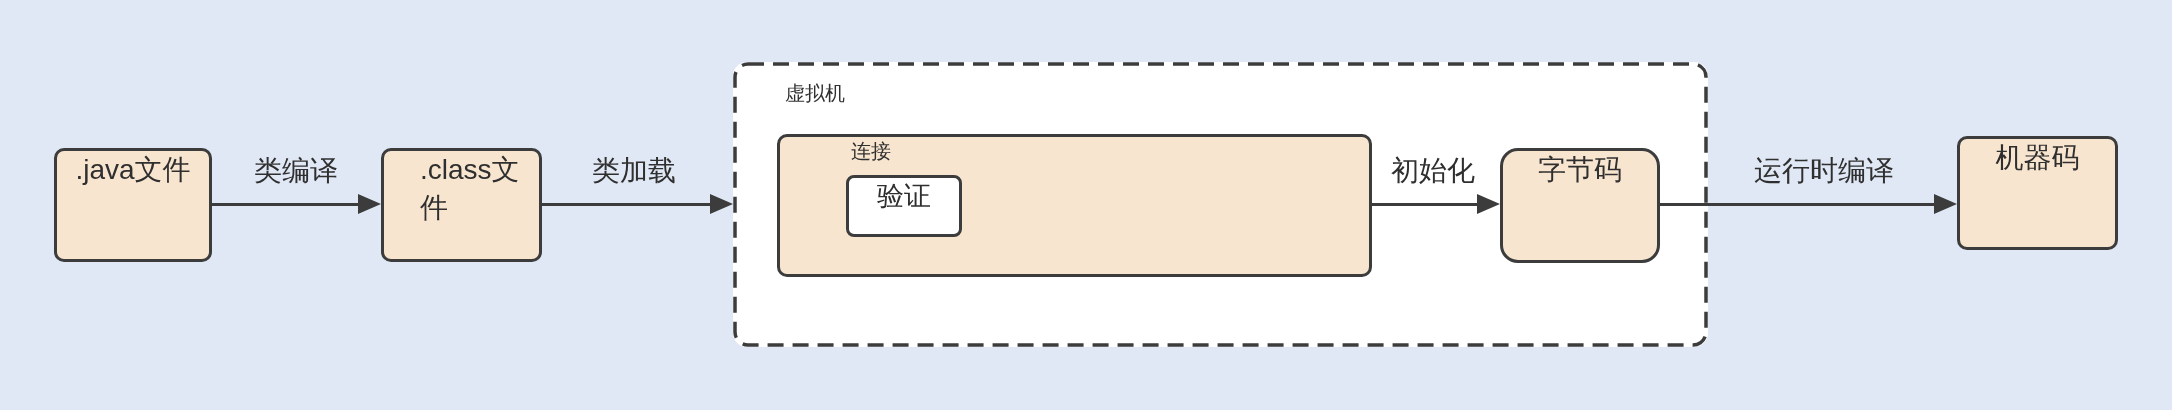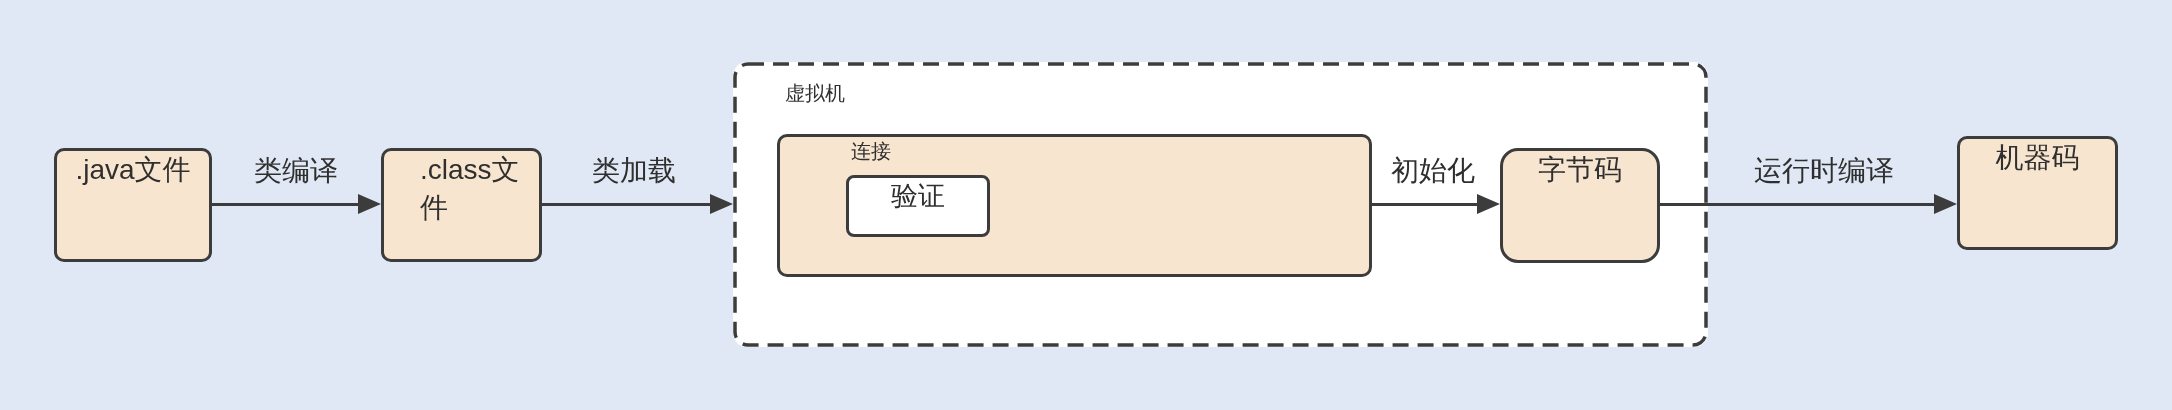--- a/index.html
+++ b/index.html
@@ -108,21 +108,21 @@
   <div class="vm">
     <svg class="vm-border-svg" width="975" height="285" viewBox="0 0 975 285">
       <rect x="2" y="2" width="971" height="281" rx="13"></rect>
     </svg>
   </div>
   <div class="vm-title">虚拟机</div>
 
   <div class="linking"></div>
   <div class="linking-title">连接</div>
 
-  <div class="node inner-node" style="left:846px; top:175px; width:144px; height:62px;">
+  <div class="node inner-node" style="left:846px; top:175px; width:116px; height:62px;">
     <span>验证</span>
   </div>
 
   <div class="node" style="left:54px; top:148px; width:158px; height:114px;">
     <span>.java文件</span>
   </div>
 
   <div class="node" style="left:381px; top:148px; width:161px; height:114px;padding-left:36px;">
     <span>.class文件</span>
   </div>

